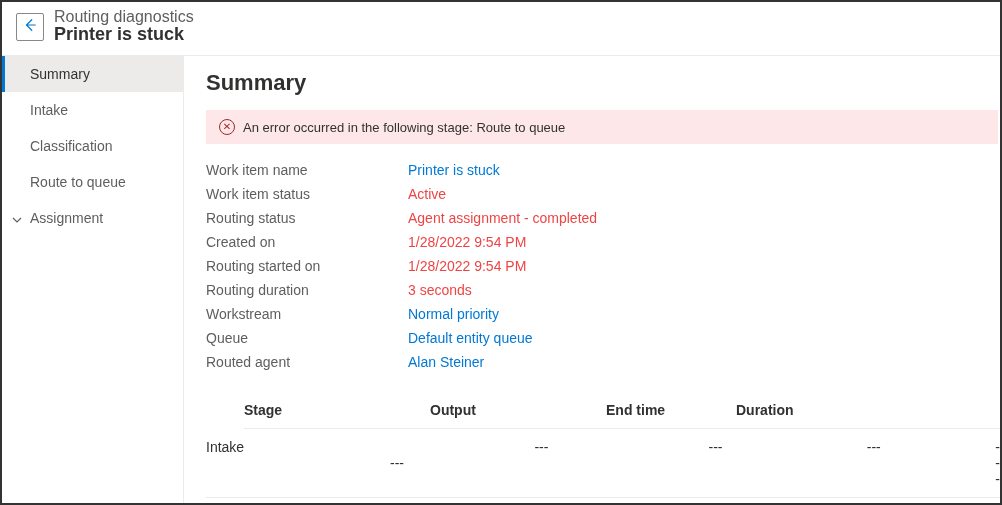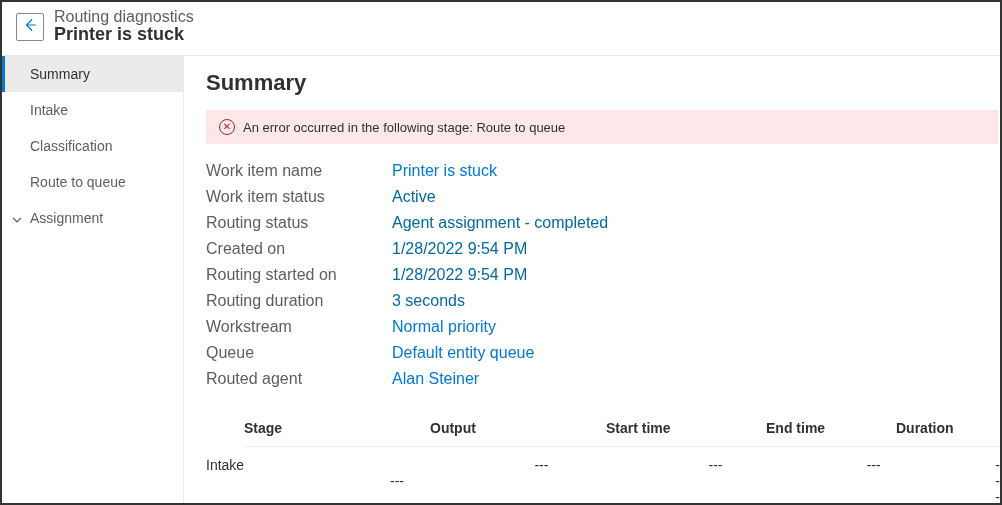--- a/index.html
+++ b/index.html
@@ -10,23 +10,23 @@
     .header-text .title { font-size: 18px; font-weight: 600; color: #323130; margin-top: -2px; }
     .body { display: flex; height: calc(100% - 52px); }
     .sidebar { width: 182px; border-right: 1px solid #edebe9; padding-top: 0; }
     .side-item { padding: 10px 14px 10px 28px; font-size: 14px; color: #605e5c; cursor: pointer; position: relative; }
     .side-item.selected { background: #edebe9; color: #323130; font-weight: 400; border-left: 3px solid #0078d4; padding-left: 25px; }
     .side-item .chev { position: absolute; left: 10px; top: 12px; color: #605e5c; }
     .main { flex: 1; padding: 14px 0 0 22px; overflow: auto; }
     .page-title { font-size: 22px; font-weight: 600; margin-bottom: 14px; color: #323130; }
     .alert { background: #fde7e9; border: 1px solid transparent; padding: 8px 12px; font-size: 13px; display: flex; align-items: center; margin-bottom: 14px; margin-right: 2px; }
     .alert-icon { width: 16px; height: 16px; border: 1.5px solid #a4262c; border-radius: 50%; display: inline-flex; align-items: center; justify-content: center; color: #a4262c; font-size: 10px; margin-right: 8px; line-height: 1; }
-    .kv { display: flex; padding: 4px 0; font-size: 16px; }
+    .kv { display: flex; padding: 4px 0; font-size: 14px; gap: 16px; }
     .kv .k { width: 186px; color: #605e5c; }
-    .kv .v { color: #0369a1; }
+    .kv .v { color: #ef4444; }
     .kv .v.link { color: #0078d4; cursor: pointer; }
     .table { width: 100%; margin-top: 18px; }
     .thead, .trow { display: flex; border-bottom: 1px solid #edebe9; padding: 10px 0; }
     .thead { font-weight: 600; margin-left: 38px; }
     .c1 { width: 186px; }
     .c2 { width: 146px; display: flex; align-items: center; }
     .c3 { width: 176px; }
     .c4 { width: 160px; }
     .c5 { width: 130px; }
     .c6 { flex: 1; }
@@ -105,21 +105,20 @@
       </div>
     <div class="kv">
         <div class="k">Routed agent</div>
         <div class="v link">Alan Steiner</div>
       </div>
 
     <div class="table">
       <div class="thead">
         <div class="c1">Stage</div>
         <div class="c3">Output</div>
-        <div class="c4">Start time</div>
         <div class="c5">End time</div>
         <div class="c6">Duration</div>
       </div>
       <div id="tbody">
           <div class="trow">
             <div class="c1"><span>Intake</span></div>
             <div class="c2">
               <span>---</span>
             </div>
             <div class="c3">---</div>

